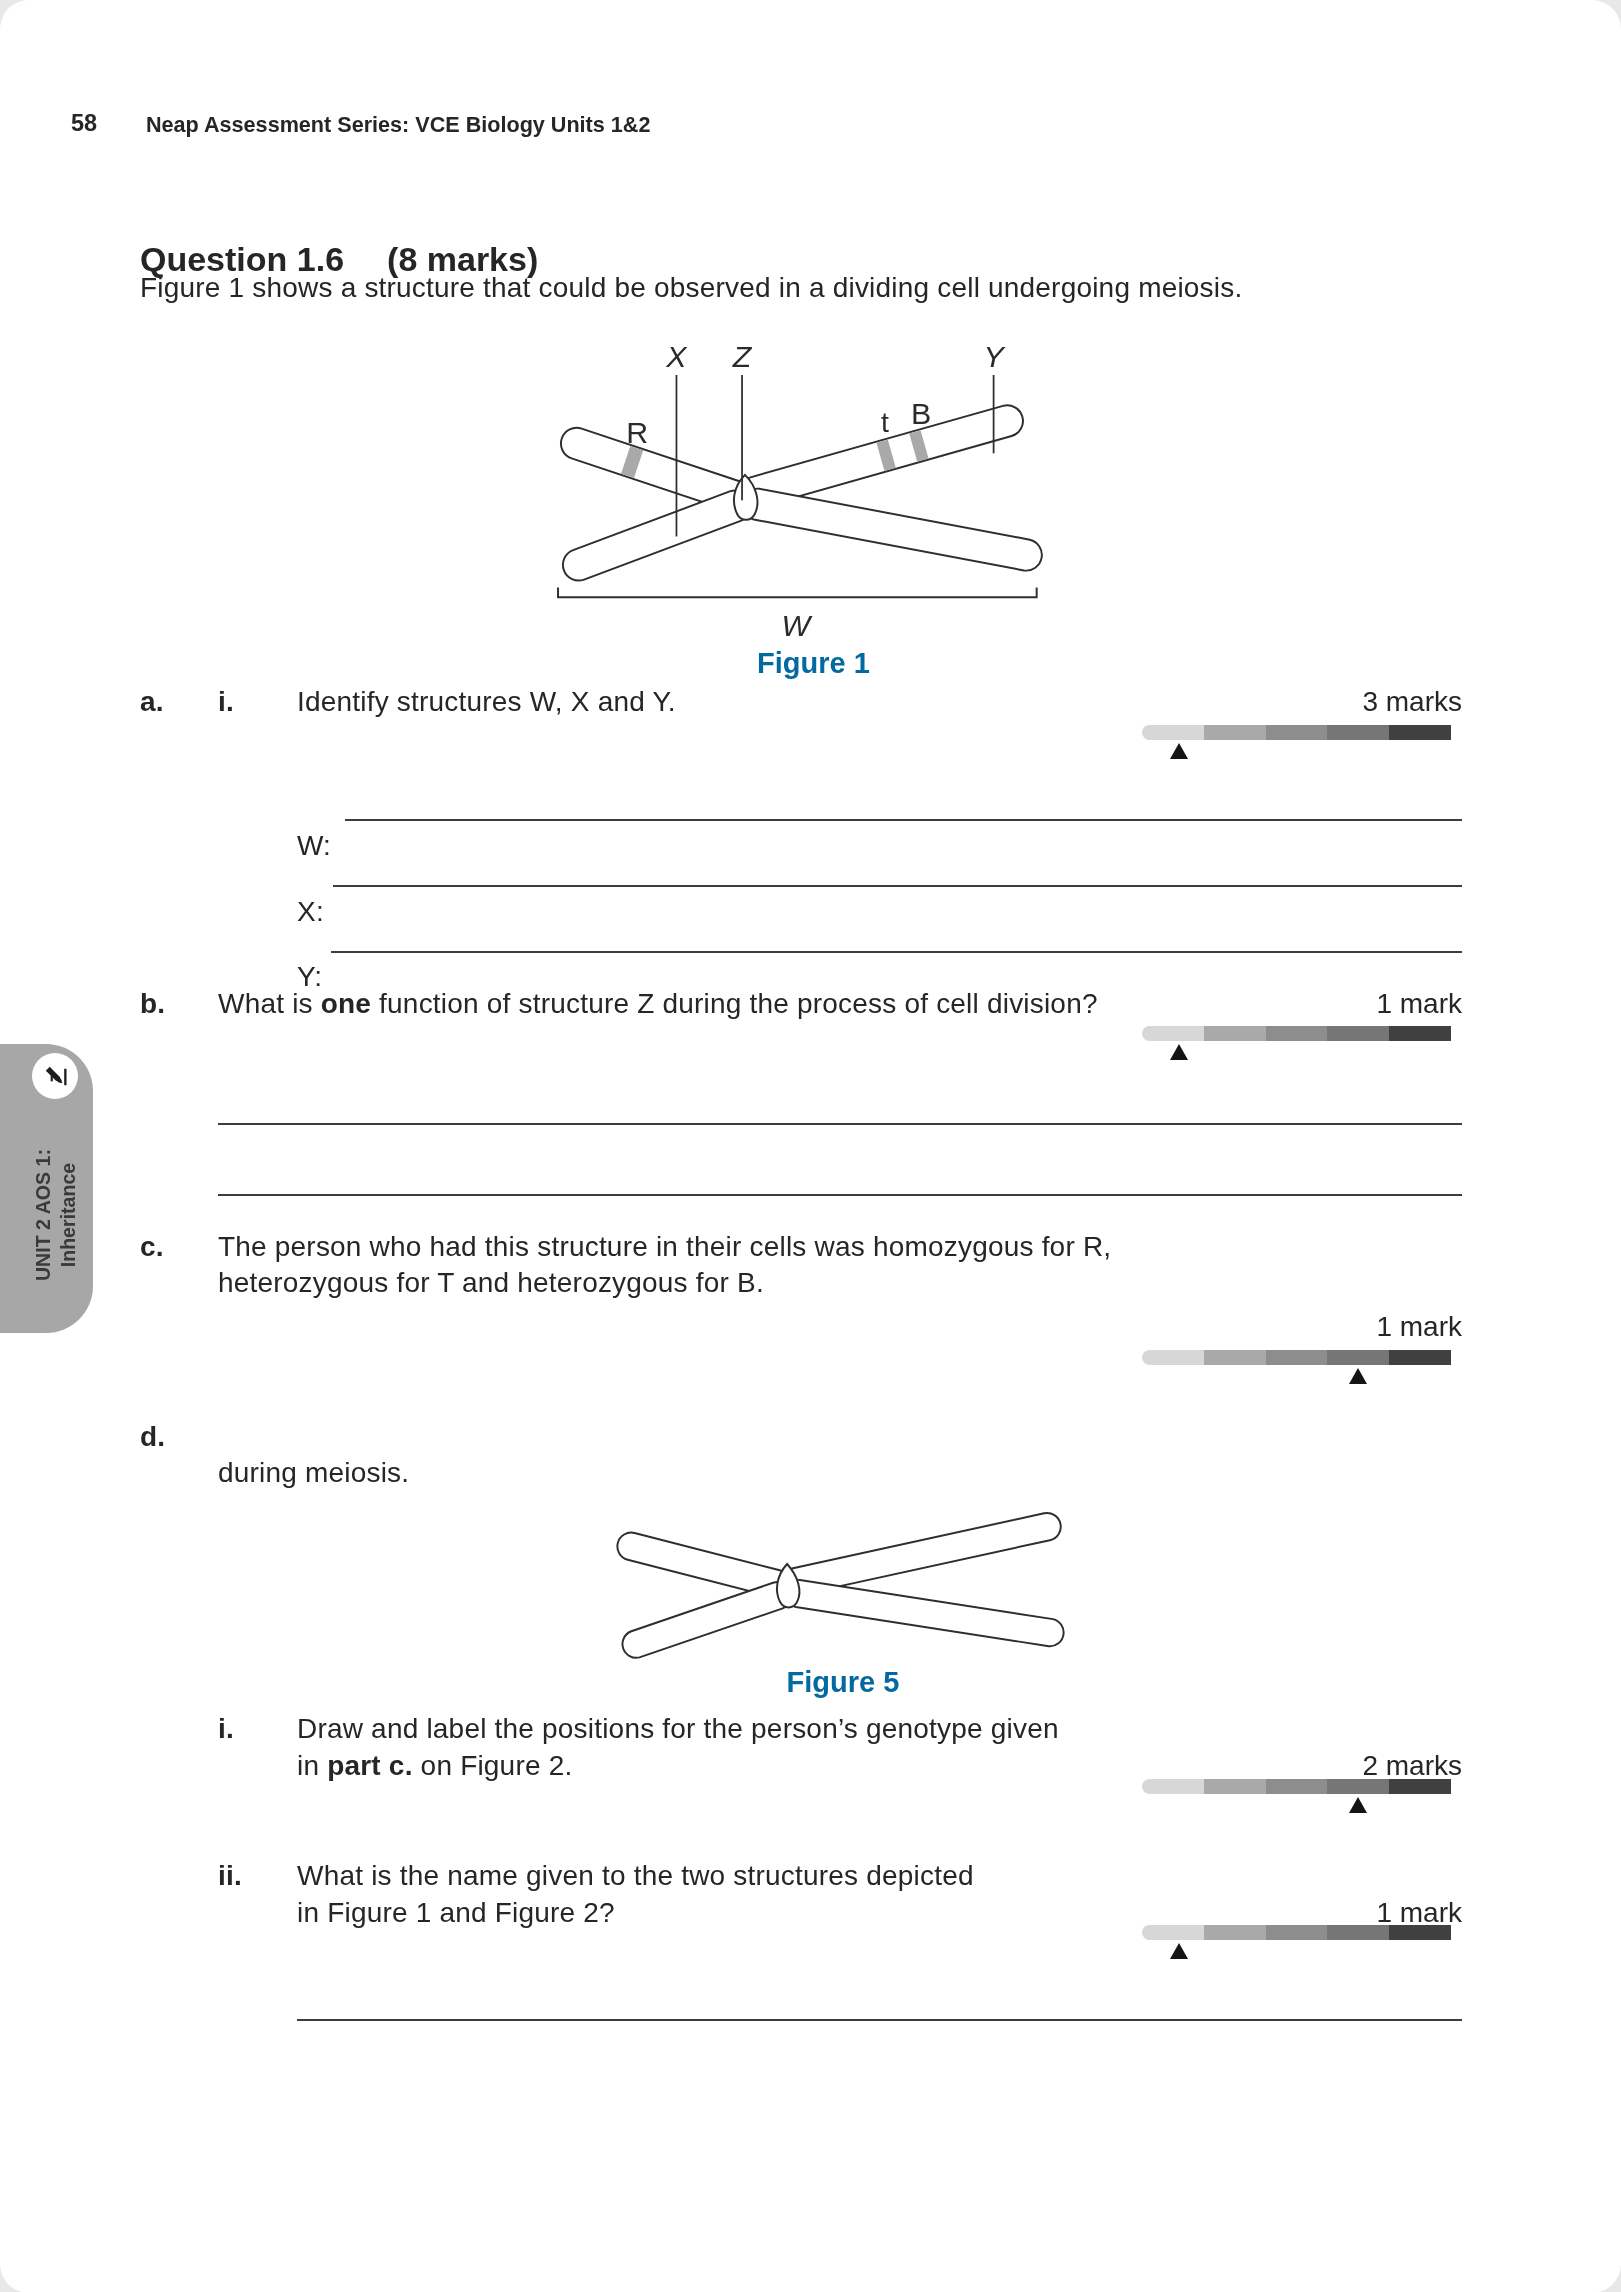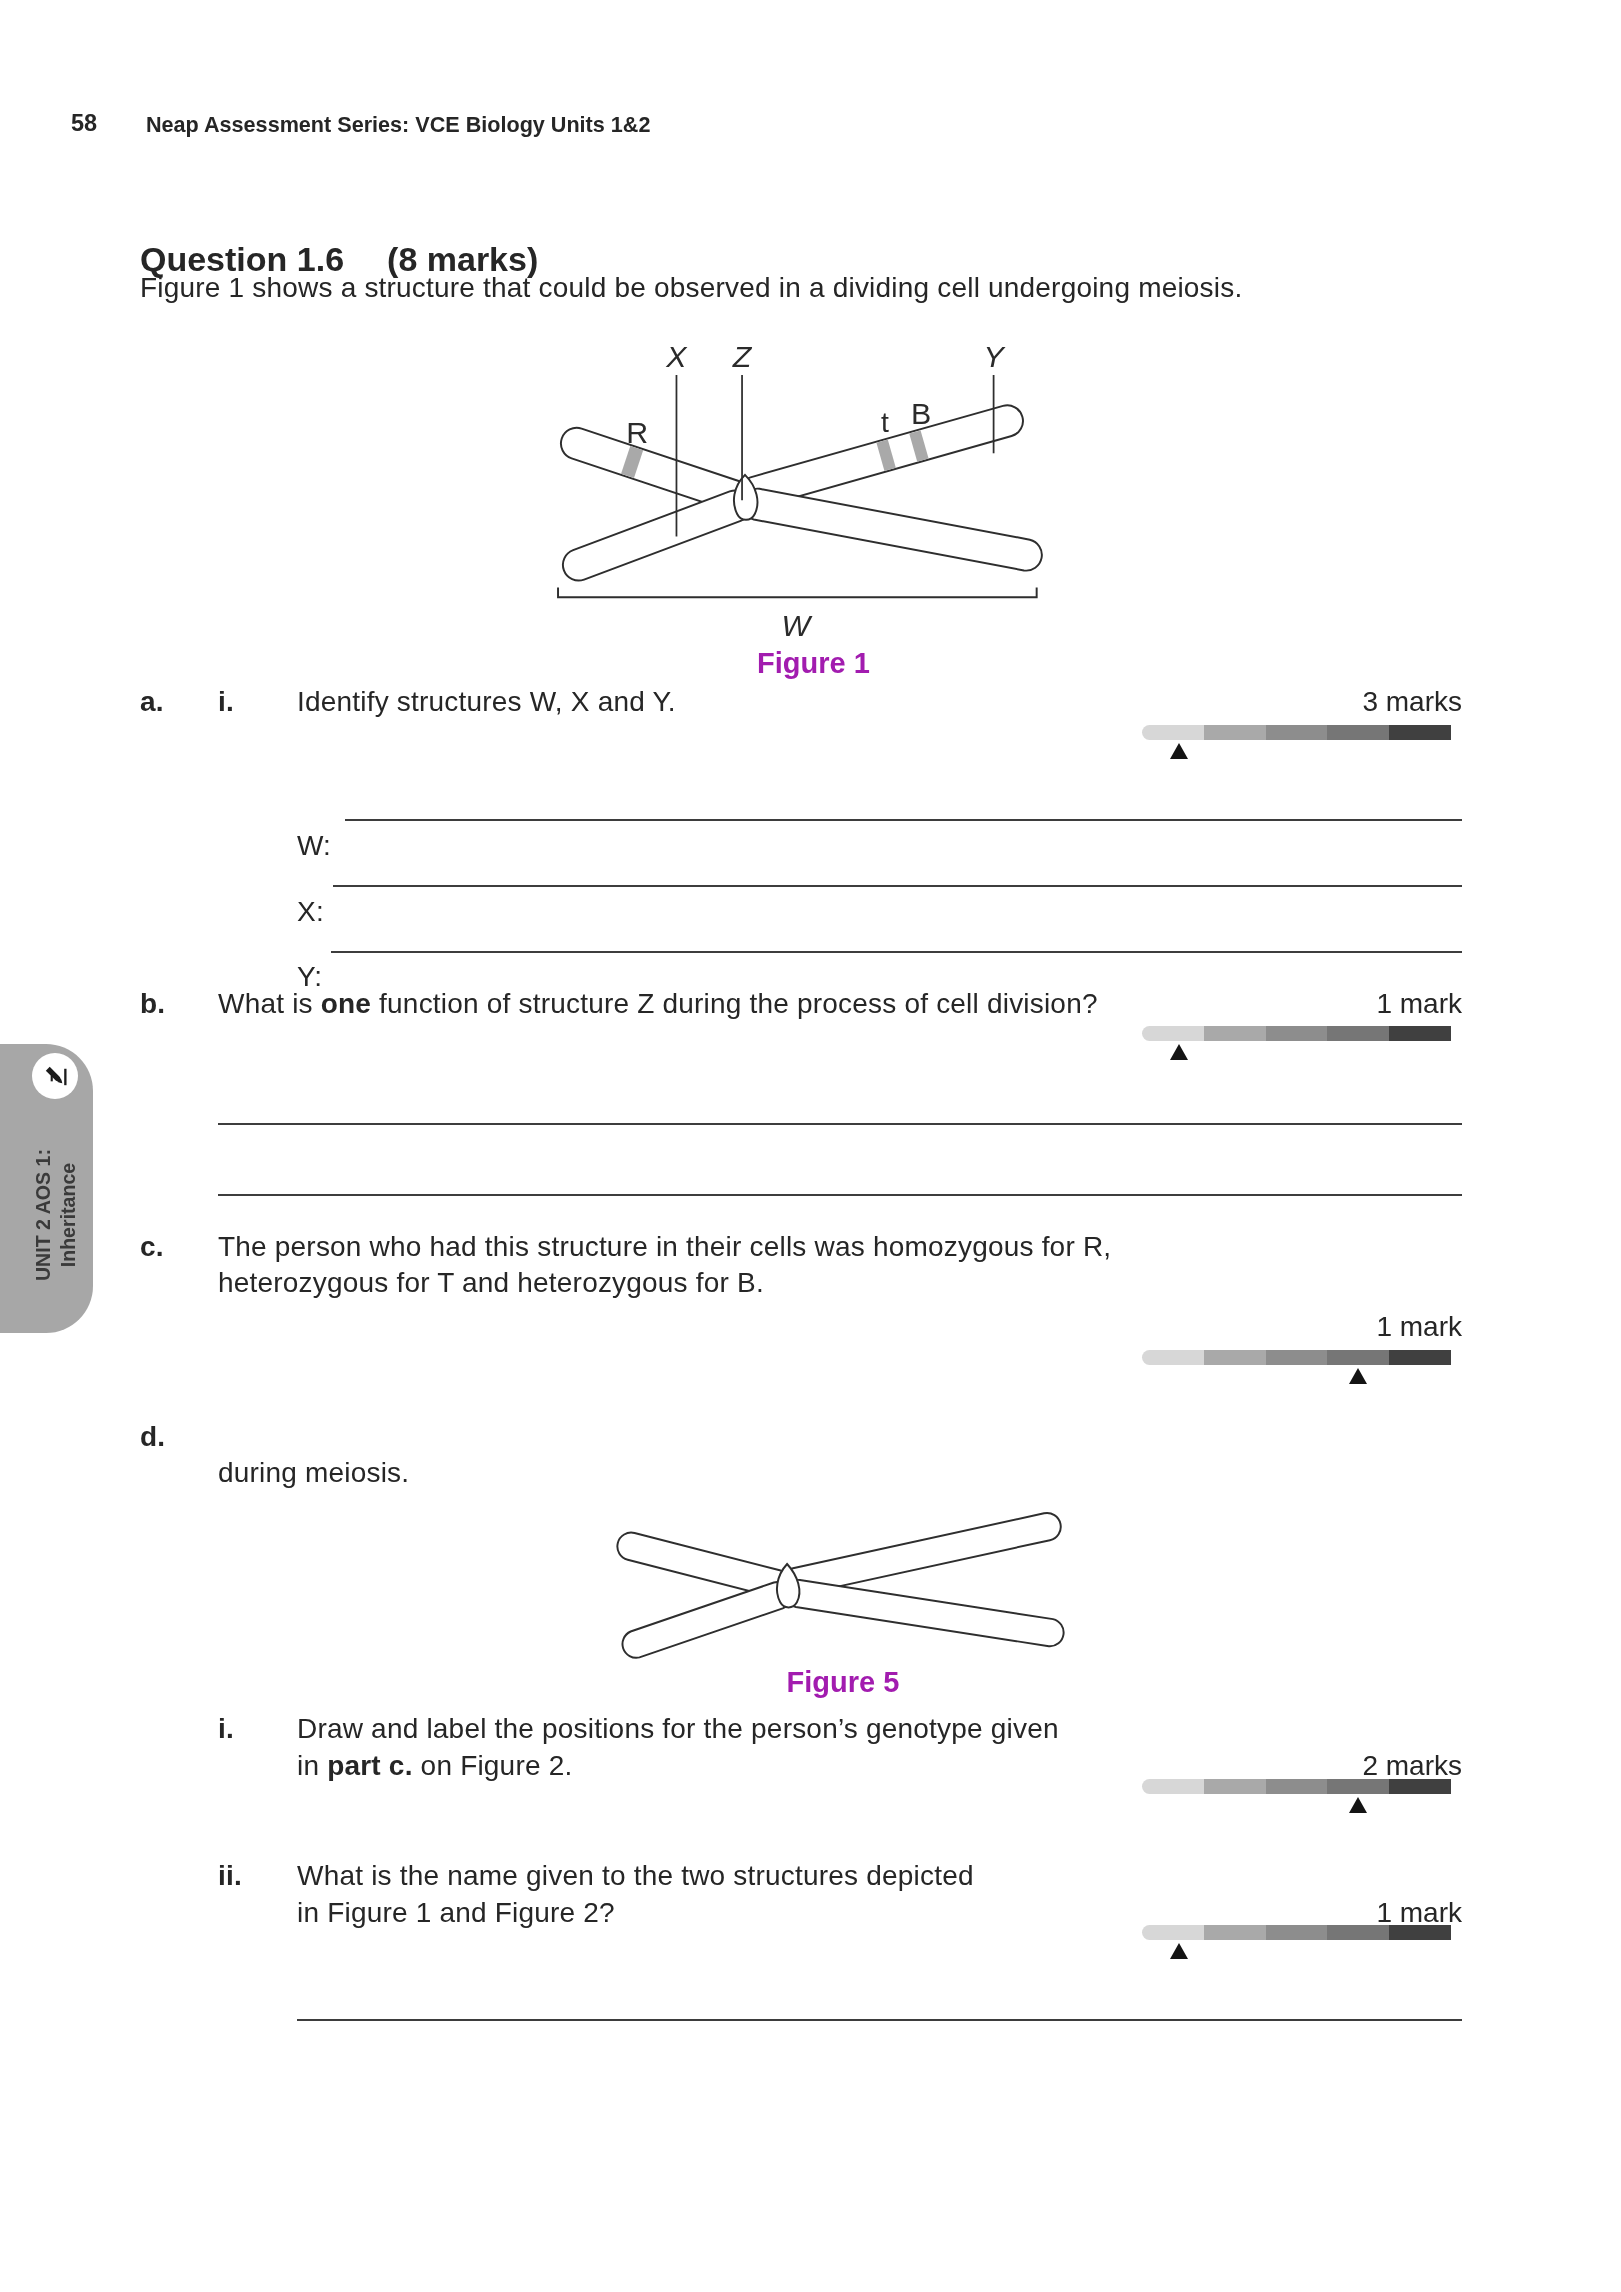--- a/index.html
+++ b/index.html
@@ -1,30 +1,30 @@
 <!DOCTYPE html>
 <html><head>
 <meta charset="utf-8">
 <style>
   html,body{margin:0;padding:0;background:#e8e8e8;}
   #page{position:relative;width:1621px;height:2293px;background:#ffffff;
-        font-family:"Liberation Sans", sans-serif;color:#262626;overflow:hidden;}
+        font-family:"Liberation Sans", sans-serif;color:#262626;overflow:hidden;border-radius:29px;}
   .abs{position:absolute;}
   .body-t{font-size:28px;letter-spacing:0.2px;white-space:nowrap;}
   .bold{font-weight:bold;}
   .it{margin-top:40px;}
   .marks{font-size:28px;white-space:nowrap;text-align:right;}
   .hline{border-bottom:2px solid #3d3d3d;height:0;}
   .diff-bar{position:absolute;width:309px;height:14.7px;border-radius:7.8px;overflow:visible;display:flex;}
   .diff-bar .seg{flex:1 1 0;height:100%;}
   .diff-bar .seg:first-child{border-radius:7.8px 0 0 7.8px;}
   .diff-bar .seg:last-child{border-radius:0 7.8px 7.8px 0;}
   .diff-bar .tri{position:absolute;top:17.6px;width:0;height:0;transform:translateX(-50%);
       border-left:9.8px solid transparent;border-right:9.8px solid transparent;border-bottom:16.7px solid #141414;}
-  .fig-caption{font-size:29px;font-weight:bold;text-align:center;color:#a21caf;}
+  .fig-caption{font-size:29px;font-weight:bold;text-align:center;color:#0369a1;}
   #sidebar-tab{left:0;top:1044px;width:93px;height:289px;border-radius:0 47px 47px 0;}
   #sidebar-circle{left:32px;top:1053px;width:46px;height:46px;border-radius:50%;background:#ffffff;
       display:flex;align-items:center;justify-content:center;}
   #sidebar-text{left:56px;top:1215px;transform:translate(-50%,-50%) rotate(-90deg);
       font-size:19.6px;font-weight:bold;color:#3a3a3a;text-align:center;line-height:1.3;white-space:nowrap;}
   svg text{font-family:"Liberation Sans", sans-serif;fill:#2b2b2b;}
 </style>
 </head>
 <body>
 

